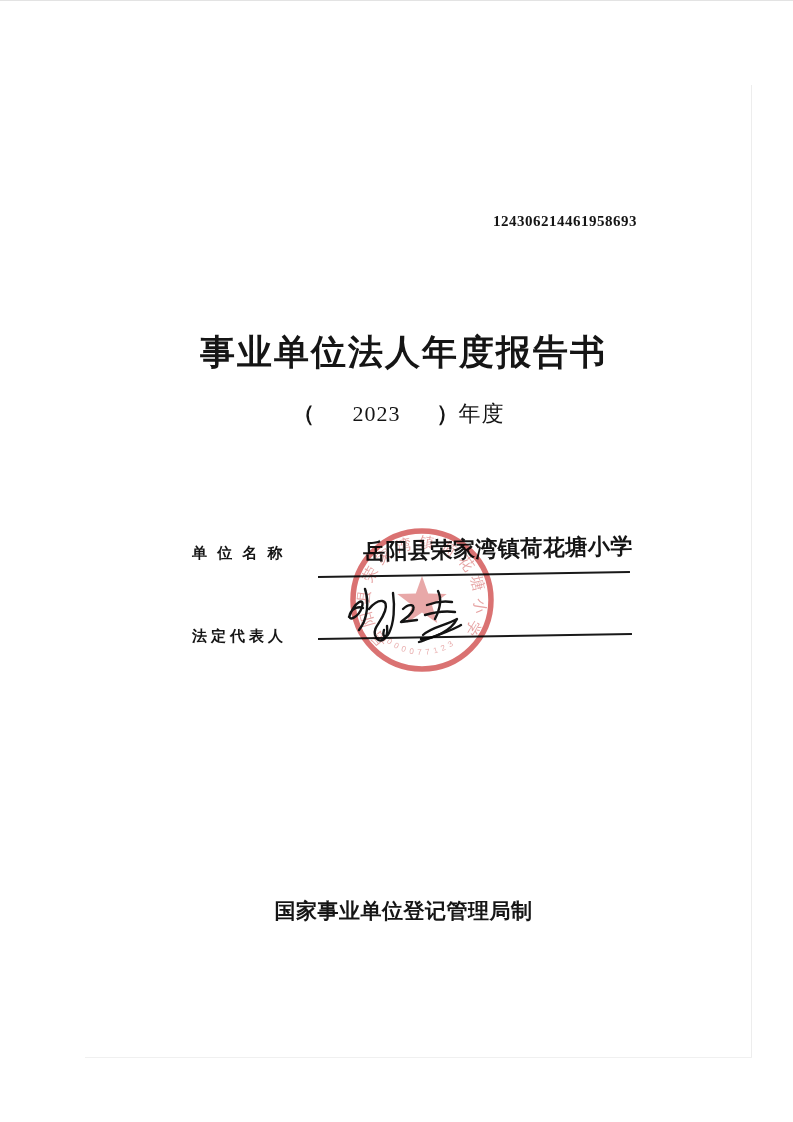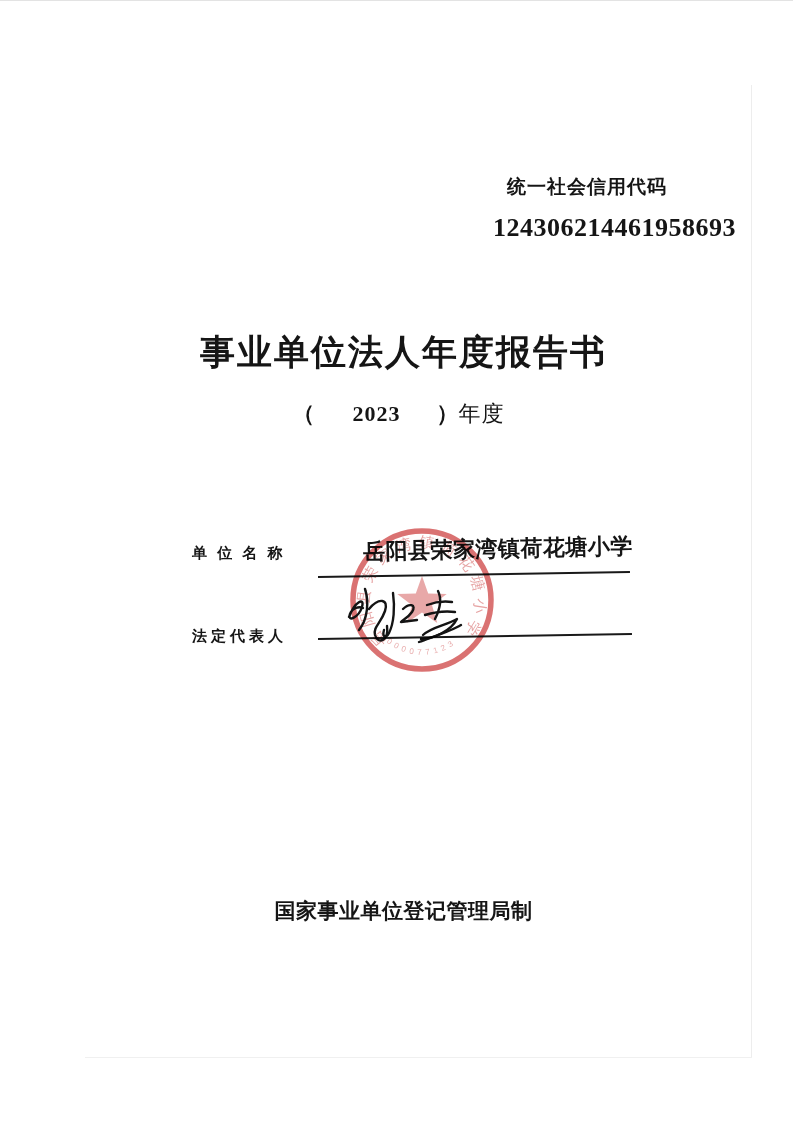--- a/index.html
+++ b/index.html
@@ -16,39 +16,39 @@
   .scan-right{left:751px;top:85px;width:1px;height:973px;background:#ededed;}
   .scan-bottom{left:85px;top:1057px;width:667px;height:1px;background:#f0f0f0;}
 
   .credit-label{
     left:507px;top:174px;
     font-size:19px;font-weight:600;letter-spacing:1px;
   }
   .credit-code{
     left:493px;top:213px;
     font-family:"Liberation Serif", serif;
-    font-size:26px;font-weight:700;letter-spacing:0.5px;
+    font-size:15px;font-weight:700;letter-spacing:0.5px;
   }
   .doc-title{
     left:0;top:329px;width:793px;
     text-align:center;
     font-size:35px;font-weight:700;letter-spacing:2px;
     transform:translateX(7px);
   }
   .year-line{
     left:0;top:399px;width:793px;
     text-align:center;font-size:22px;
     transform:translateX(2px);
   }
   .year-line .paren{font-weight:600;}
   .year-line .gap-l{display:inline-block;width:38px;}
   .year-line .gap-r{display:inline-block;width:36px;}
   .year-line .year-num{
     font-family:"Liberation Serif", serif;
-    font-weight:700;letter-spacing:1px;
+    font-weight:400;letter-spacing:1px;
   }
   .year-line .suffix{font-weight:400;letter-spacing:1px;}
 
   .field-label{
     left:192px;
     font-size:15px;font-weight:700;
   }
   .label-unit{top:544px;letter-spacing:3px;}
   .label-rep{top:607px;letter-spacing:4px;margin-top:20px;}
   .field-value{
@@ -78,21 +78,20 @@
 </style>
 </head>
 <body>
 
 <div class="page">
 
   <div class="abs scan-top"></div>
   <div class="abs scan-right"></div>
   <div class="abs scan-bottom"></div>
 
-  <div class="abs credit-label">统一社会信用代码</div>
   <div class="abs credit-code">124306214461958693</div>
 
   <div class="abs doc-title">事业单位法人年度报告书</div>
 
   <div class="abs year-line">
     <span class="paren">（</span><span class="gap-l"></span><span class="year-num">2023</span><span class="gap-r"></span><span class="paren">）</span><span class="suffix">年度</span>
   </div>
 
   <div class="abs field-label label-unit">单 位 名 称</div>
   <div class="abs field-value">岳阳县荣家湾镇荷花塘小学</div>

